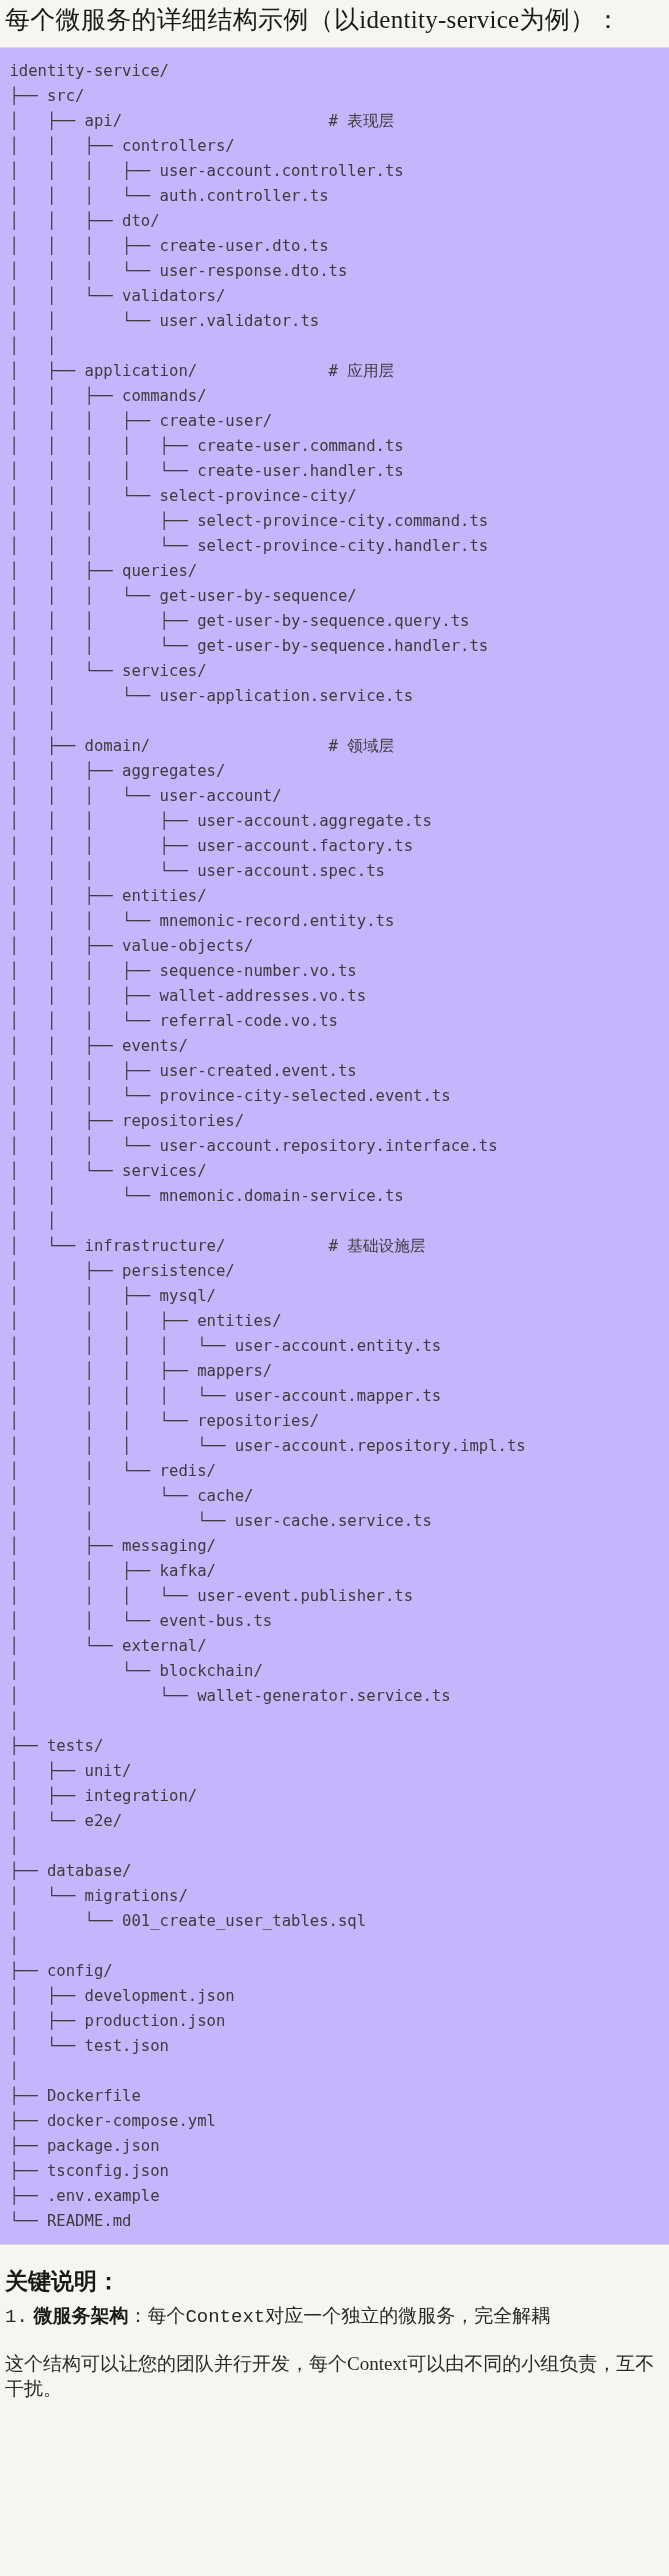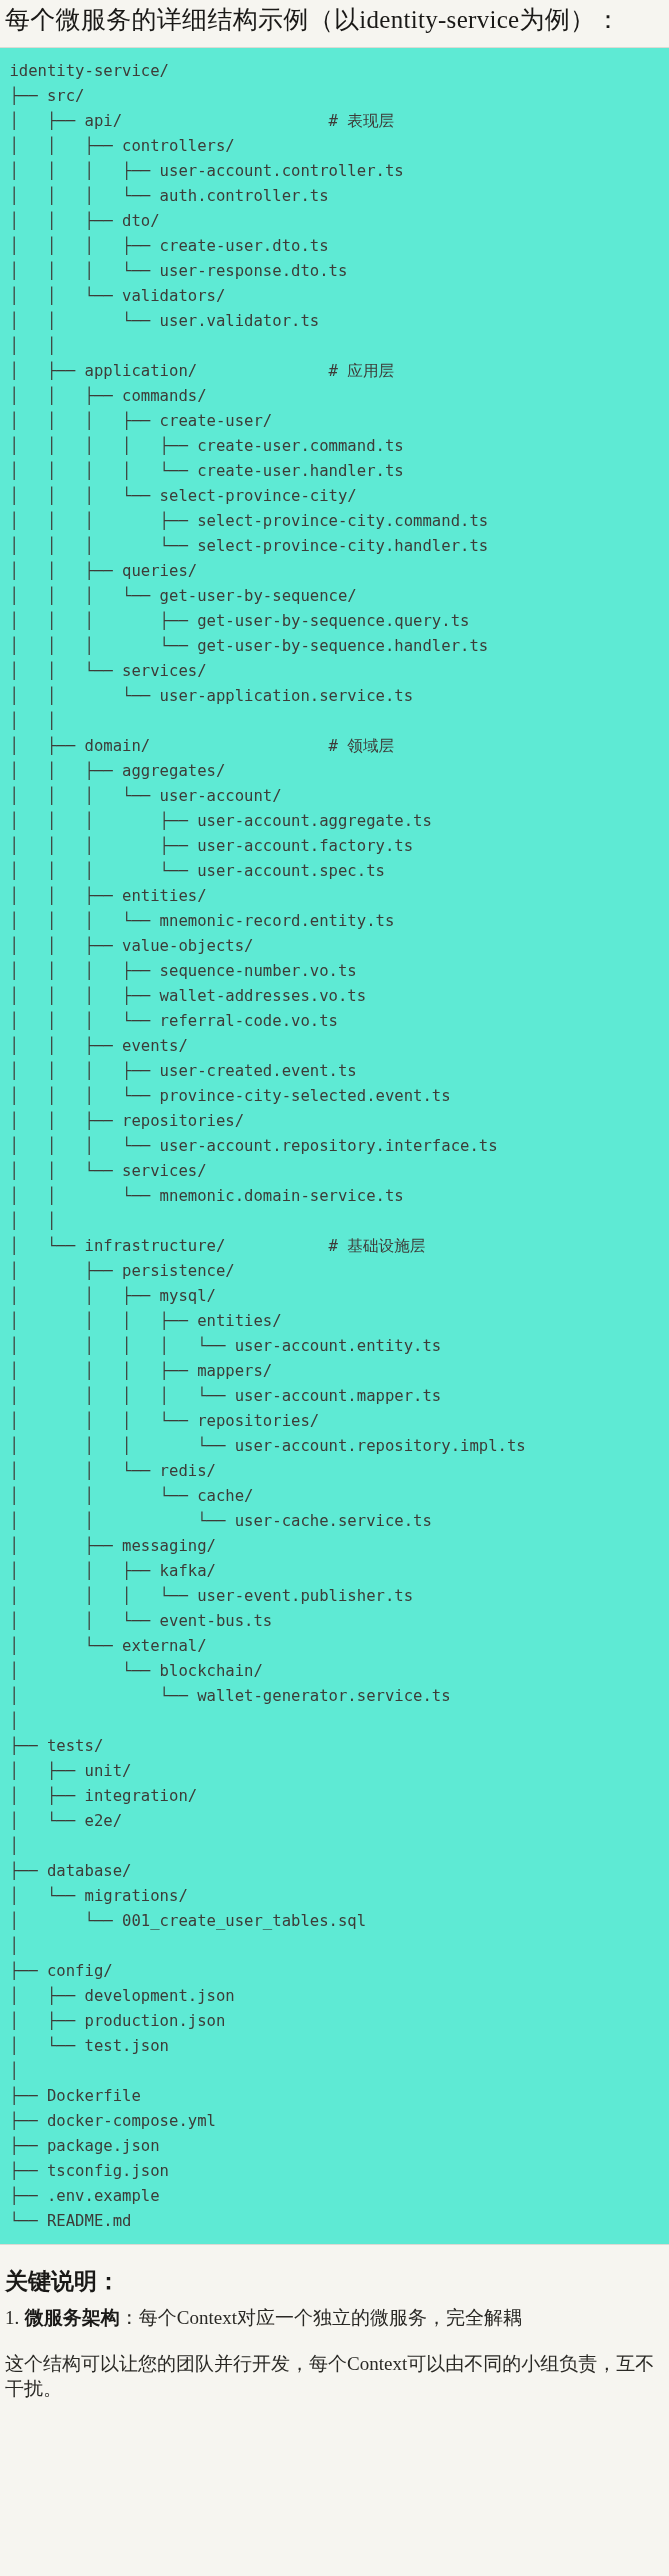--- a/index.html
+++ b/index.html
@@ -22,21 +22,21 @@
     margin: 0;
     padding: 5px 7.5px 0 5px;
     font-size: 25px;
     line-height: 29px;
     font-weight: normal;
     color: #1a1917;
     letter-spacing: 0.3px;
   }
   .code-block {
     margin-top: 13px;
-    background: #5eead4;
+    background: #c4b5fd;
     border-top: 1.3px solid #dddad3;
     border-bottom: 1.3px solid #dddad3;
     padding: 11.3px 6.3px 10px 9.4px;
     box-sizing: border-box;
     width: 669px;
     overflow: hidden;
   }
   .code-block pre {
     margin: 0;
     font-family: "DejaVu Sans Mono", "Liberation Mono", monospace;
@@ -53,20 +53,21 @@
     font-size: 23px;
     line-height: 26px;
     font-weight: bold;
     color: #1a1917;
   }
   .note-item {
     font-size: 19px;
     line-height: 25px;
     margin: 0 0 14.4px 0;
     color: #2a2925;
+    font-family: Liberation Mono, monospace;
   }
   .note-num {
     display: inline-block;
     margin-right: 5.6px;
   }
   .note-label {
     font-weight: bold;
     color: #1a1917;
   }
   .notes-footer {

